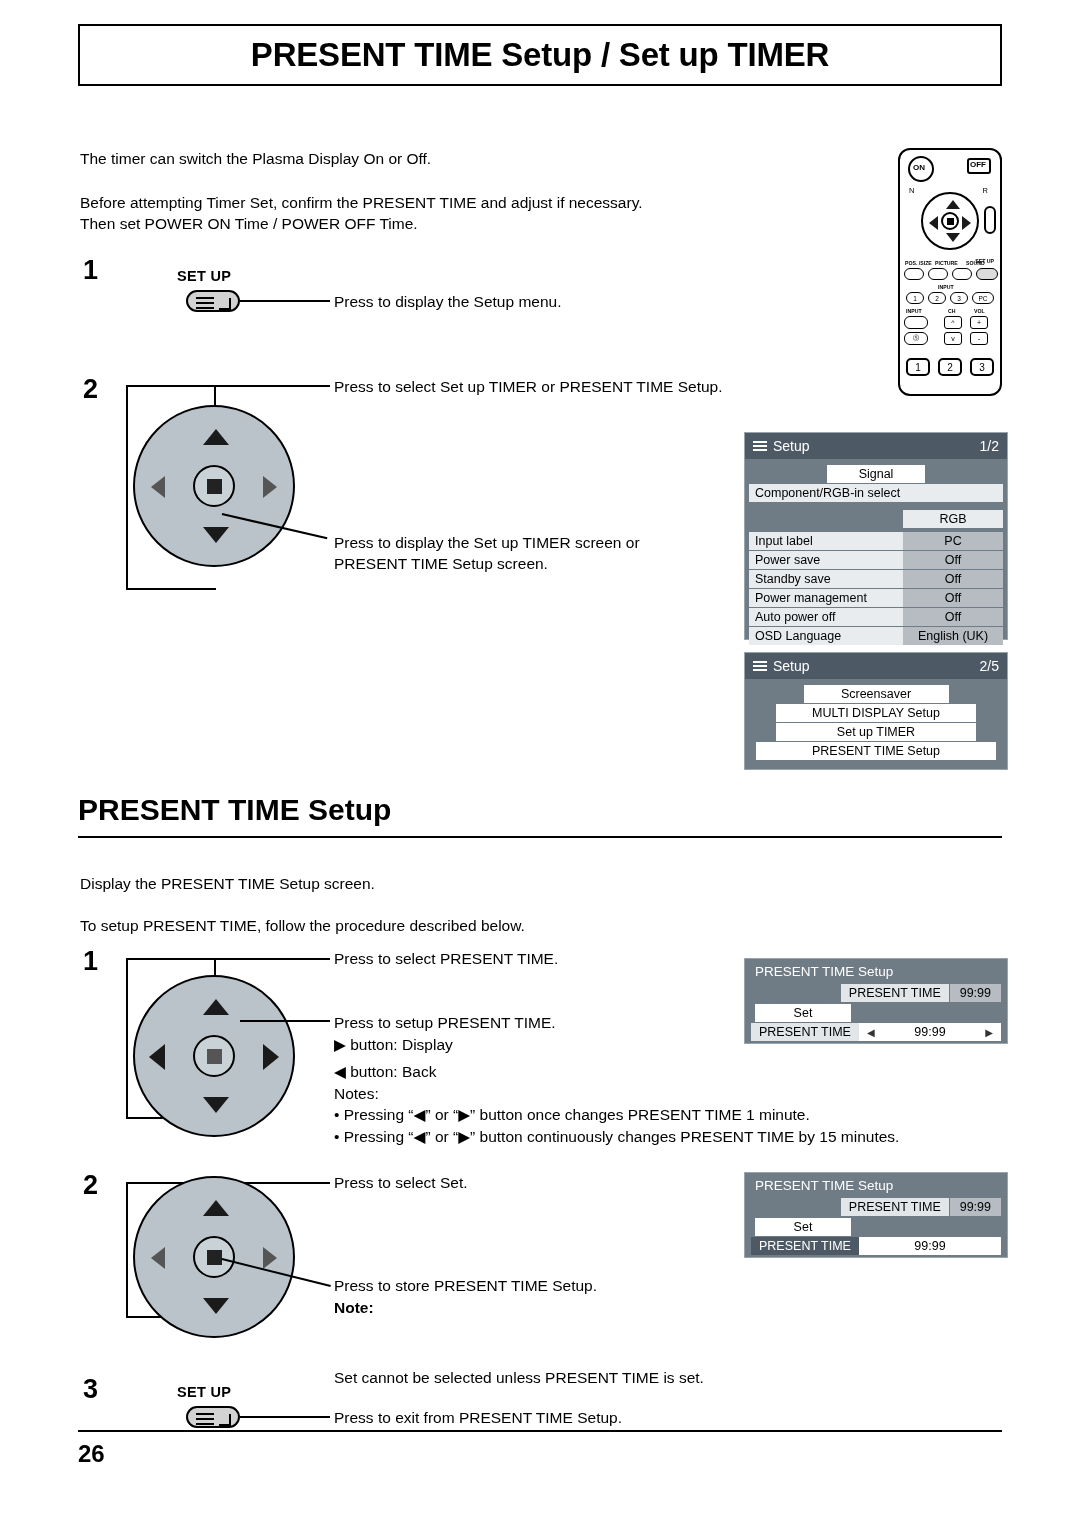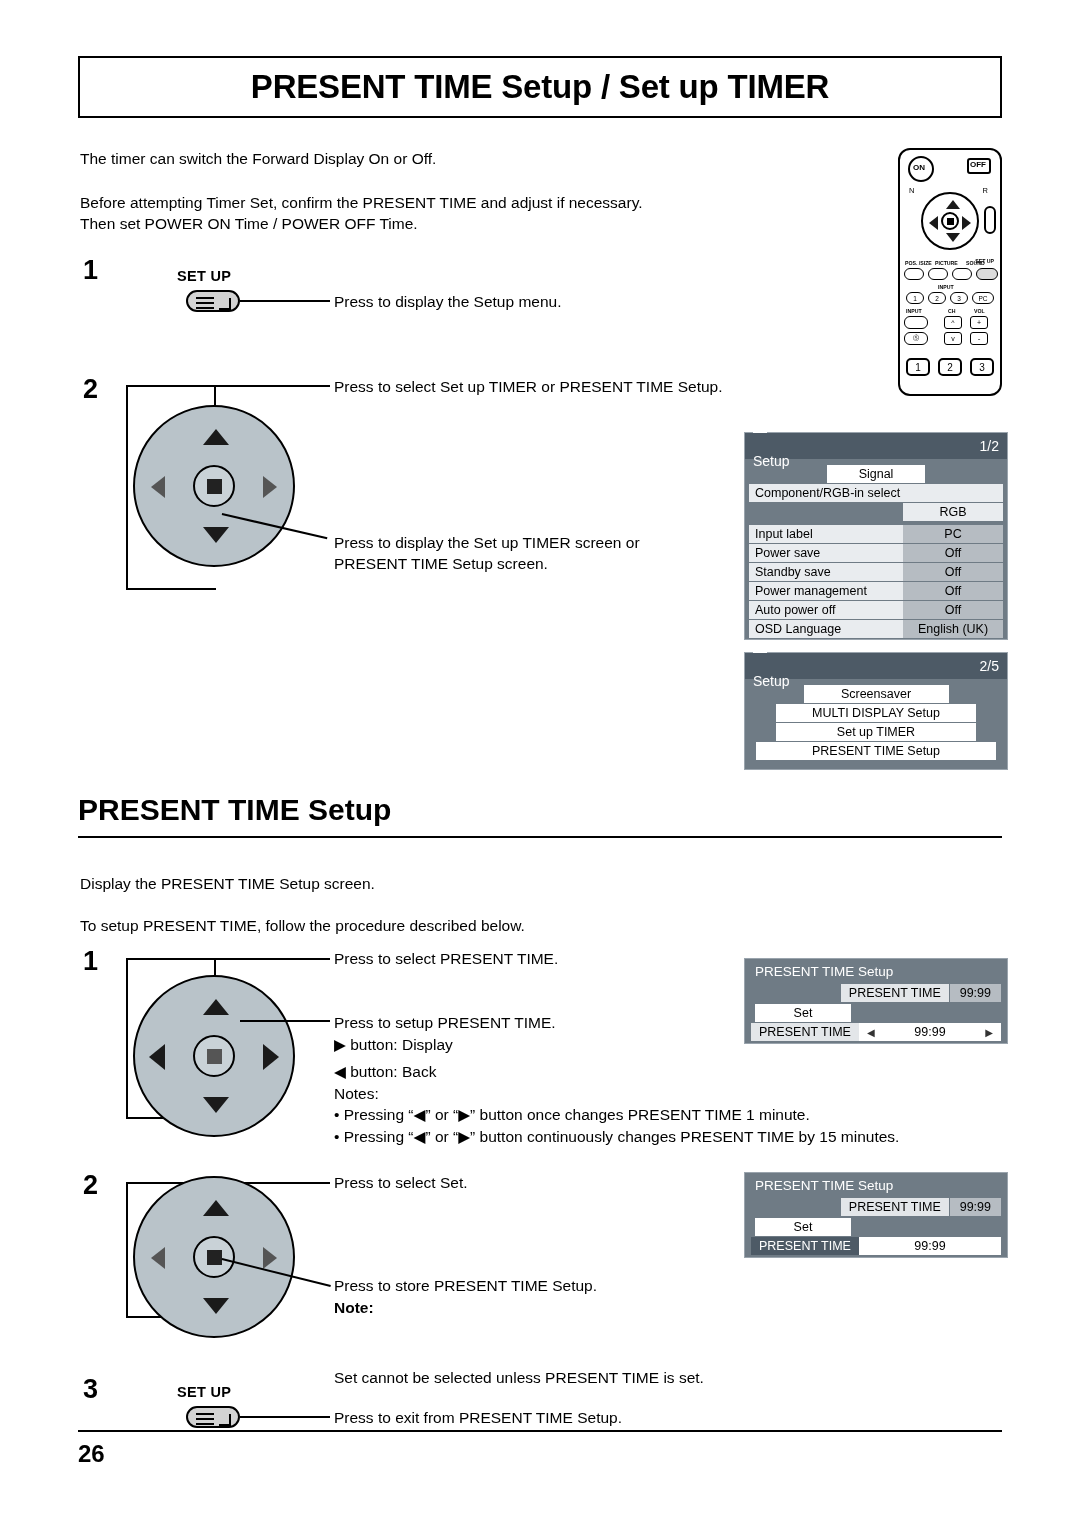--- a/index.html
+++ b/index.html
@@ -5,21 +5,21 @@
   html,body{margin:0;padding:0;}
   body{
     width:1080px;height:1528px;background:#ffffff;
     font-family:"Liberation Sans", sans-serif;
     color:#000;position:relative;overflow:hidden;
   }
   .page{position:absolute;left:0;top:0;width:1080px;height:1528px;}
 
   
   .title-box{
-    position:absolute;left:78px;top:56px;width:924px;height:62px;
+    position:absolute;left:78px;top:24px;width:924px;height:62px;
     border:2px solid #000;box-sizing:border-box;
   }
   .title-box .txt{
     position:absolute;left:0;top:0;width:100%;height:100%;
     display:flex;align-items:center;justify-content:center;
     font-size:33px;font-weight:bold;letter-spacing:-0.2px;
   }
 
   
   .p{position:absolute;font-size:15.5px;line-height:21px;white-space:pre;}
@@ -57,21 +57,21 @@
   .tri.down{border-left:13px solid transparent;border-right:13px solid transparent;border-top:16px solid #1a1a1a;}
   .tri.left{border-top:11px solid transparent;border-bottom:11px solid transparent;border-right:14px solid #555;}
   .tri.right{border-top:11px solid transparent;border-bottom:11px solid transparent;border-left:14px solid #555;}
   .tri.leftdk{border-top:13px solid transparent;border-bottom:13px solid transparent;border-right:16px solid #1a1a1a;}
   .tri.rightdk{border-top:13px solid transparent;border-bottom:13px solid transparent;border-left:16px solid #1a1a1a;}
 
   
   .osd{position:absolute;background:#6f7b85;border:1px solid #9aa4ad;box-sizing:border-box;}
   .osd .bar{height:26px;background:#4d5a66;color:#fff;font-size:14px;display:flex;align-items:center;
      justify-content:space-between;padding:0 8px;box-sizing:border-box;}
-  .osd .bar .lft{display:flex;gap:19px;flex-direction:column;}
+  .osd .bar .lft{display:flex;align-items:center;gap:6px;}
   .hmb{width:14px;height:11px;position:relative;display:inline-block;}
   .hmb i{position:absolute;left:0;height:2px;width:14px;background:#fff;}
   .hmb i:nth-child(1){top:0}.hmb i:nth-child(2){top:4px}.hmb i:nth-child(3){top:8px}
   .row{display:flex;height:18px;align-items:stretch;margin:0 0 1px 0;font-size:12.5px;}
   .row .l{background:#e9ecef;color:#000;flex:1;padding-left:6px;display:flex;align-items:center;}
   .row .r{background:#b6bcc2;color:#000;width:100px;display:flex;align-items:center;justify-content:center;}
   .rowhl{display:flex;height:18px;font-size:12.5px;justify-content:center;}
   .rowhl .c{background:#fff;color:#000;display:flex;align-items:center;justify-content:center;}
   .white-row{background:#fff;color:#000;font-size:12.5px;height:18px;display:flex;align-items:center;justify-content:center;margin-bottom:1px;}
 
@@ -93,21 +93,21 @@
 </style>
 </head>
 <body>
 
 <div class="page">
 
   <div class="title-box">
     <div class="txt">PRESENT TIME Setup / Set up TIMER</div>
   </div>
 
-  <div class="p" style="left:80px;top:148px;">The timer can switch the Forward Display On or Off.</div>
+  <div class="p" style="left:80px;top:148px;">The timer can switch the Plasma Display On or Off.</div>
   <div class="p" style="left:80px;top:192px;">Before attempting Timer Set, confirm the PRESENT TIME and adjust if necessary.</div>
   <div class="p" style="left:80px;top:213px;">Then set POWER ON Time / POWER OFF Time.</div>
 
   <div class="remote">
 
     <div style="position:absolute;left:8px;top:6px;width:26px;height:26px;border-radius:50%;border:2px solid #000;background:#fff;box-sizing:border-box;"></div>
     <div style="position:absolute;left:13px;top:13px;font-size:8px;font-weight:bold;">ON</div>
     <div style="position:absolute;right:9px;top:8px;width:24px;height:16px;border:2px solid #000;border-radius:3px;background:#fff;box-sizing:border-box;"></div>
     <div style="position:absolute;right:14px;top:10px;font-size:8px;font-weight:bold;">OFF</div>
 
@@ -203,21 +203,21 @@
           </span>
         <span>Setup</span>
       </span>
       <span>1/2</span>
     </div>
     <div style="padding:6px 4px 0 4px;">
       <div class="rowhl">
         <div class="c" style="width:98px;">Signal</div>
       </div>
       <div style="margin-top:1px;background:#e9ecef;font-size:12.5px;padding-left:6px;height:18px;display:flex;align-items:center;">Component/RGB-in select</div>
-      <div style="display:flex;justify-content:flex-end;margin-top:1px;">
+      <div style="display:flex;justify-content:flex-end;margin-top:8px;">
         <div style="background:#e9ecef;width:100px;height:18px;display:flex;align-items:center;justify-content:center;font-size:12.5px;">RGB</div>
       </div>
       <div style="height:4px;"></div>
       <div class="row">
         <div class="l">Input label</div>
         <div class="r">PC</div>
       </div>
       <div class="row">
         <div class="l">Power save</div>
         <div class="r">Off</div>

